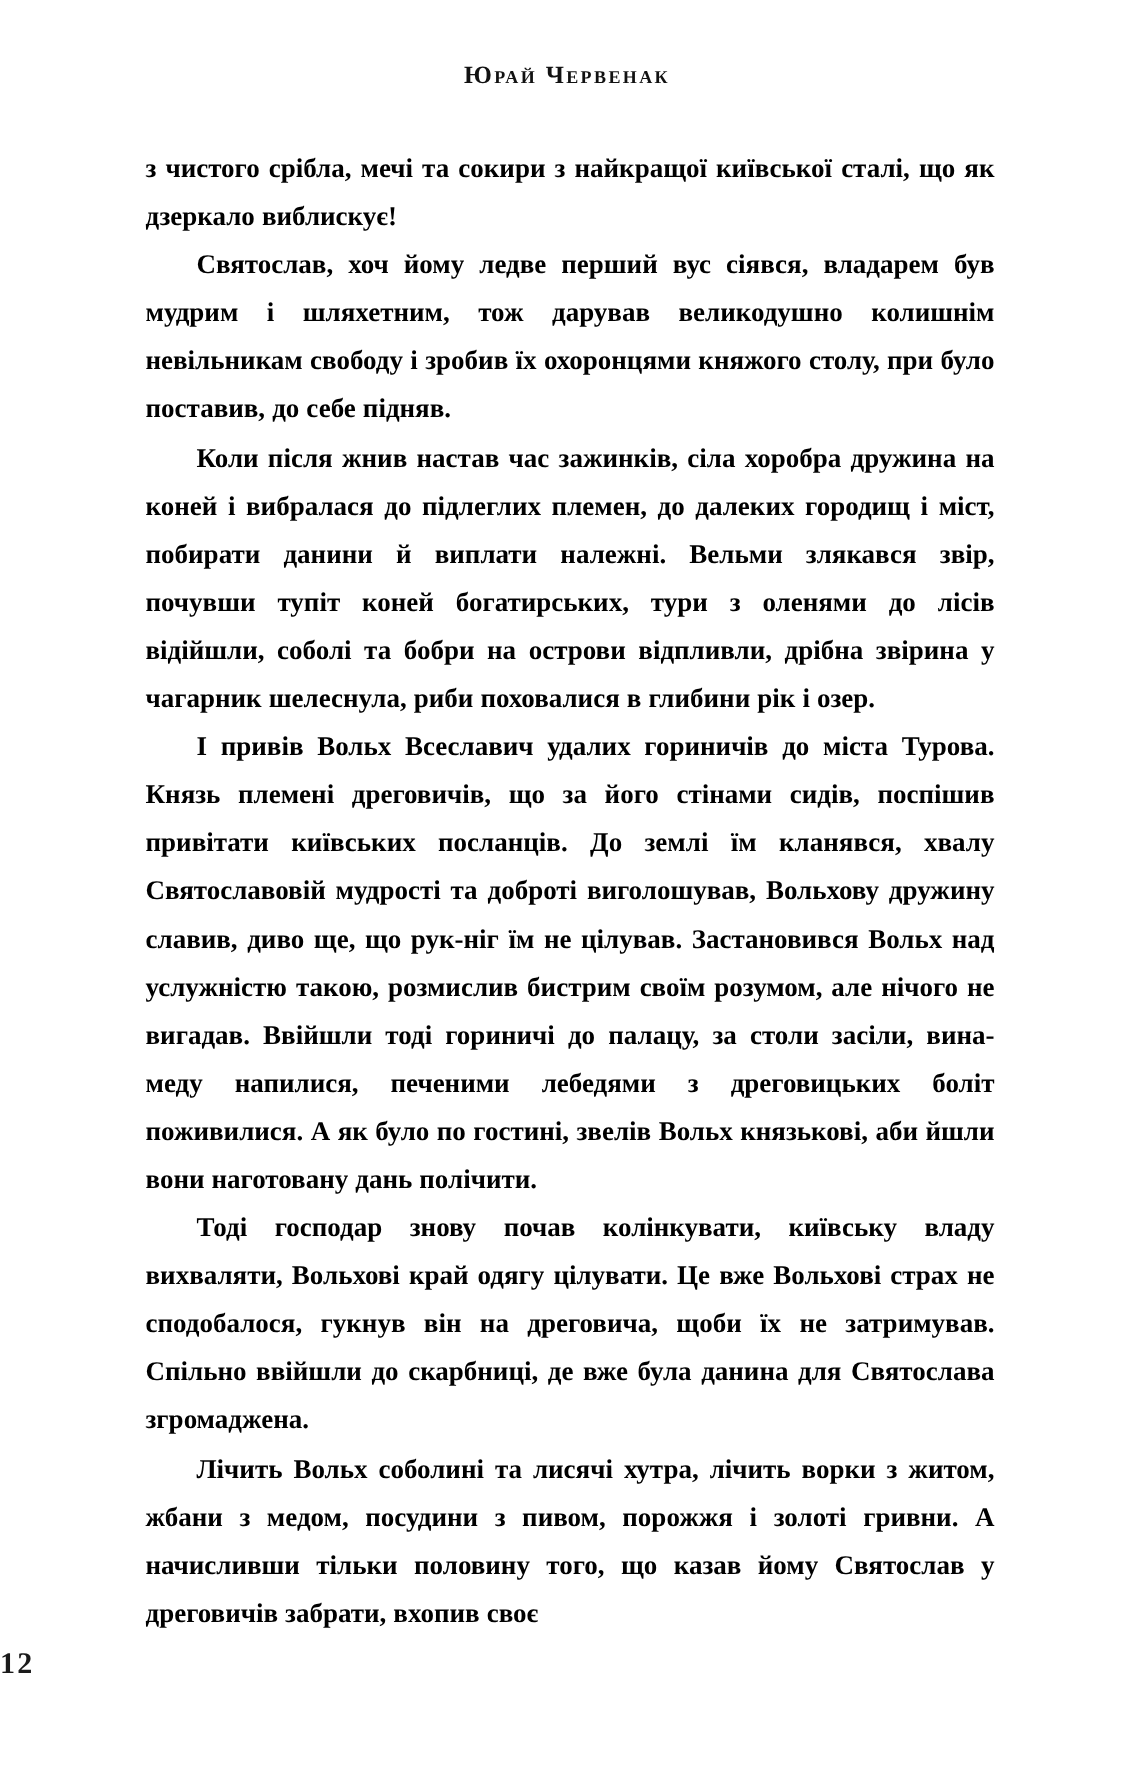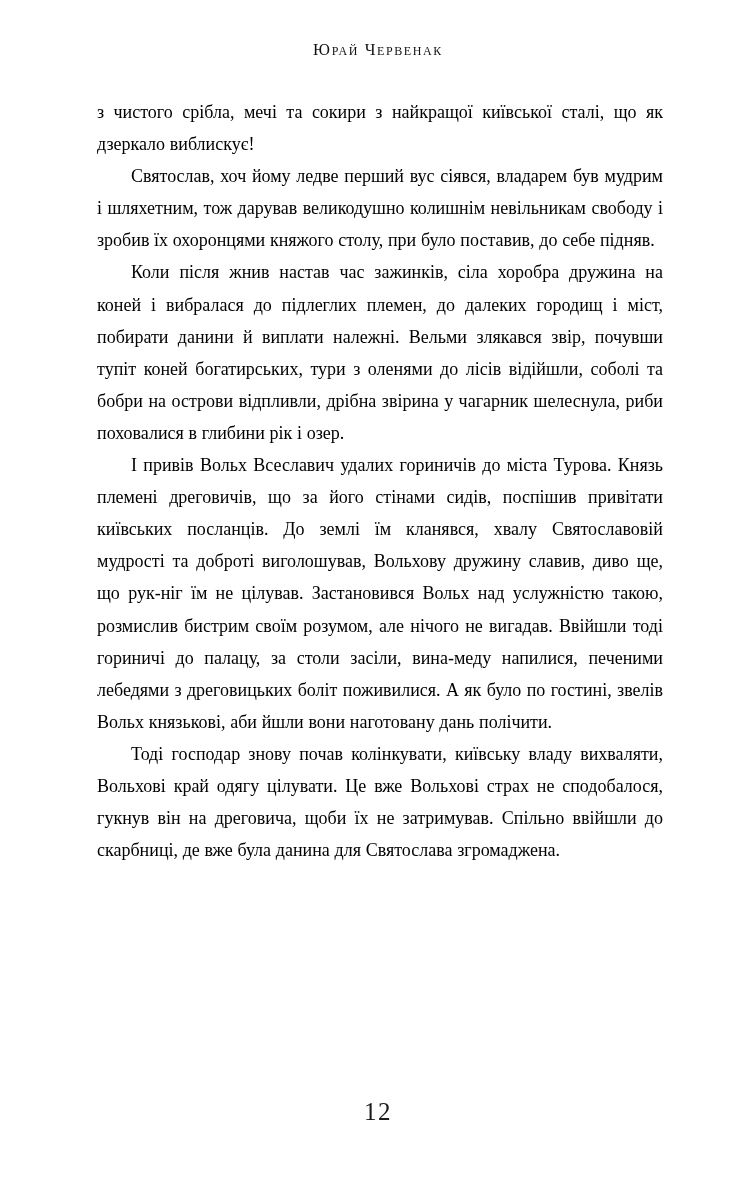--- a/index.html
+++ b/index.html
@@ -13,20 +13,21 @@
     color: #000000;
   }
   .page {
     position: relative;
     width: 756px;
     height: 1181px;
     margin: 0 auto;
     background: #ffffff;
     overflow: hidden;
     box-sizing: border-box;
+    font-weight: bold;
   }
   .running-head {
     position: absolute;
     top: 40px;
     left: 0;
     width: 100%;
     text-align: center;
     font-size: 16.5px;
     letter-spacing: 1.6px;
     font-variant: small-caps;
@@ -53,36 +54,37 @@
     word-spacing: 0.2px;
   }
   .para.first {
     text-indent: 0;
   }
   .folio {
     position: absolute;
     top: 1098px;
     left: 0;
     width: 100%;
-    text-align: center;
-    font-size: 25px;
+    text-align: left;
+    font-size: 20px;
     letter-spacing: 1.5px;
     color: #1a1a1a;
   }
 </style>
 </head>
 <body>
 
 <div class="page">
 
   <div class="running-head">Юрай Червенак</div>
 
   <div class="text-block">
     <p class="para first">з чистого срібла, мечі та сокири з найкращої київської сталі, що як дзеркало виблискує!</p>
     <p class="para">Святослав, хоч йому ледве перший вус сіявся, владарем був мудрим і шляхетним, тож дарував великодушно колишнім невільникам свободу і зробив їх охоронцями княжого столу, при було поставив, до себе підняв.</p>
     <p class="para">Коли після жнив настав час зажинків, сіла хоробра дружина на коней і вибралася до підлеглих племен, до далеких городищ і міст, побирати данини й виплати належні. Вельми злякався звір, почувши тупіт коней богатирських, тури з оленями до лісів відійшли, соболі та бобри на острови відпливли, дрібна звірина у чагарник шелеснула, риби поховалися в глибини рік і озер.</p>
     <p class="para">І привів Вольх Всеславич удалих гориничів до міста Турова. Князь племені дреговичів, що за його стінами сидів, поспішив привітати київських посланців. До землі їм кланявся, хвалу Святославовій мудрості та доброті виголошував, Вольхову дружину славив, диво ще, що рук-ніг їм не цілував. Застановився Вольх над услужністю такою, розмислив бистрим своїм розумом, але нічого не вигадав. Ввійшли тоді гориничі до палацу, за столи засіли, вина-меду напилися, печеними лебедями з дреговицьких боліт поживилися. А як було по гостині, звелів Вольх князькові, аби йшли вони наготовану дань полічити.</p>
     <p class="para">Тоді господар знову почав колінкувати, київську владу вихваляти, Вольхові край одягу цілувати. Це вже Вольхові страх не сподобалося, гукнув він на дреговича, щоби їх не затримував. Спільно ввійшли до скарбниці, де вже була данина для Святослава згромаджена.</p>
+    <p class="para">Лічить Вольх соболині та лисячі хутра, лічить ворки з житом, жбани з медом, посудини з пивом, порожжя і золоті гривни. А начисливши тільки половину того, що казав йому Святослав у дреговичів забрати, вхопив своє</p>
   </div>
 
   <div class="folio">12</div>
 
 </div>
 
 </body></html>

